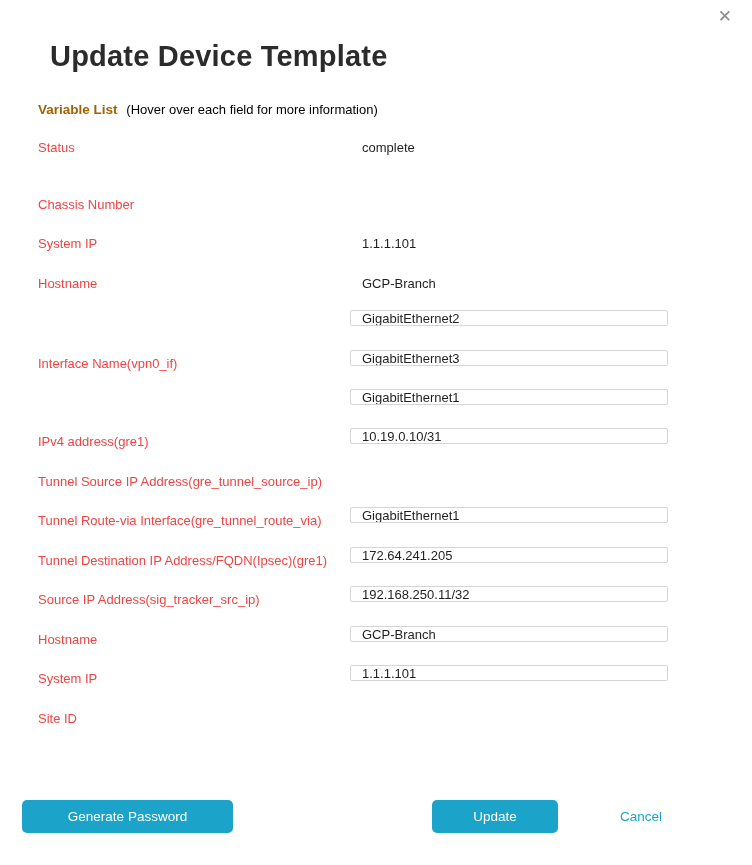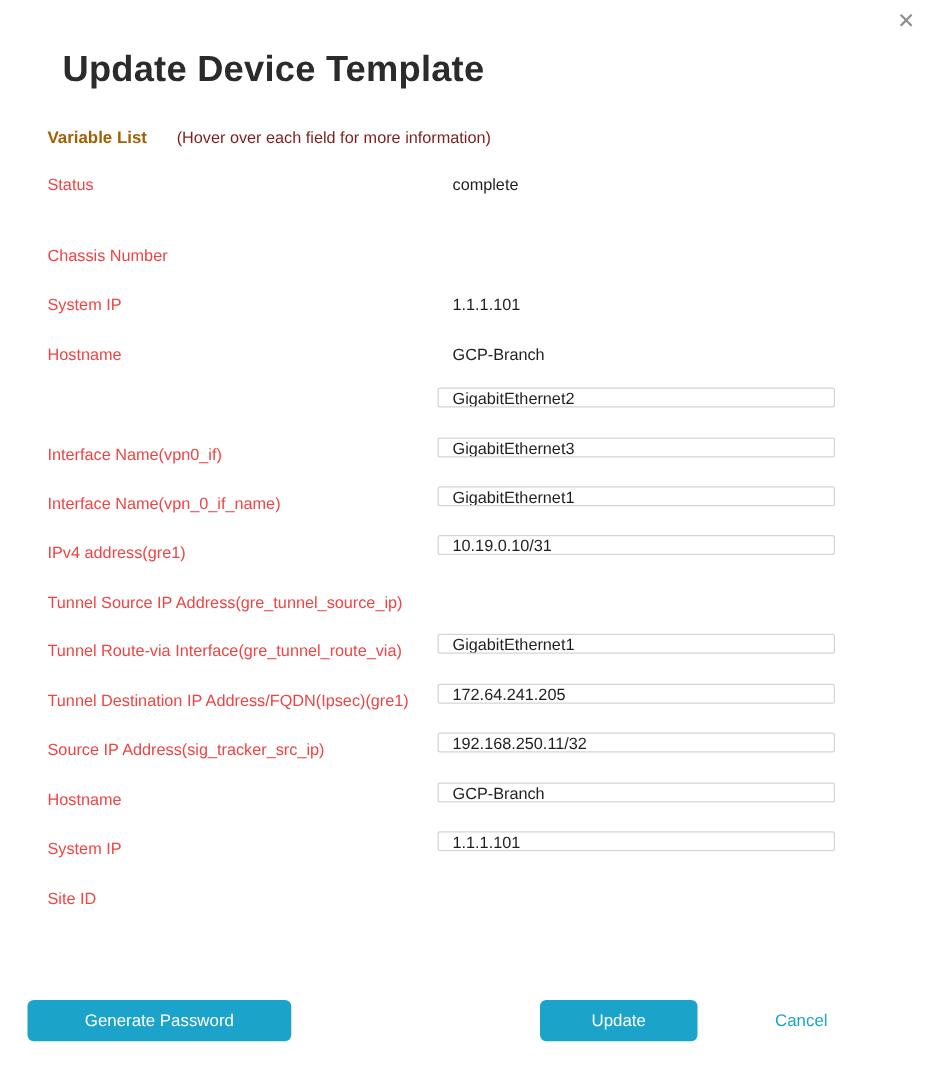--- a/index.html
+++ b/index.html
@@ -30,21 +30,21 @@
     white-space:nowrap;
     margin-left:12px;
   }
 
   
   .section-heading{
     position:absolute;left:38px;top:102px;
     font-size:13.5px;white-space:nowrap;
   }
   .section-heading .strong{font-weight:bold;color:#a16207;}
-  .section-heading .hint{font-weight:400;color:#7f1d1d;margin-left:20px;font-size:13px;}
+  .section-heading .hint{font-weight:400;color:#000000;margin-left:5px;font-size:13px;}
 
   
   .row{
     position:absolute;left:38px;width:676px;height:28px;
   }
   .row-label{
     position:absolute;left:0;top:0;width:311px;height:28px;
     line-height:28px;font-size:13px;color:#ef4444;
     white-space:nowrap;overflow:hidden;
   }
@@ -116,21 +116,20 @@
   </div>
 
   <div class="row" style="top:310px">
     <input class="row-input" value="GigabitEthernet2" style="">
   </div>
   <div class="row" style="top:350px">
     <div class="row-label">Interface Name(vpn0_if)</div>
     <input class="row-input" value="GigabitEthernet3" style="">
   </div>
   <div class="row" style="top:389px">
-    <div class="row-label">Interface Name(vpn_0_if_name)</div>
     <input class="row-input" value="GigabitEthernet1" style="">
   </div>
   <div class="row" style="top:428px">
     <div class="row-label">IPv4 address(gre1)</div>
     <input class="row-input" value="10.19.0.10/31" style="">
   </div>
   <div class="row" style="top:468px">
     <div class="row-label">Tunnel Source IP Address(gre_tunnel_source_ip)</div>
   </div>
   <div class="row" style="top:507px">

